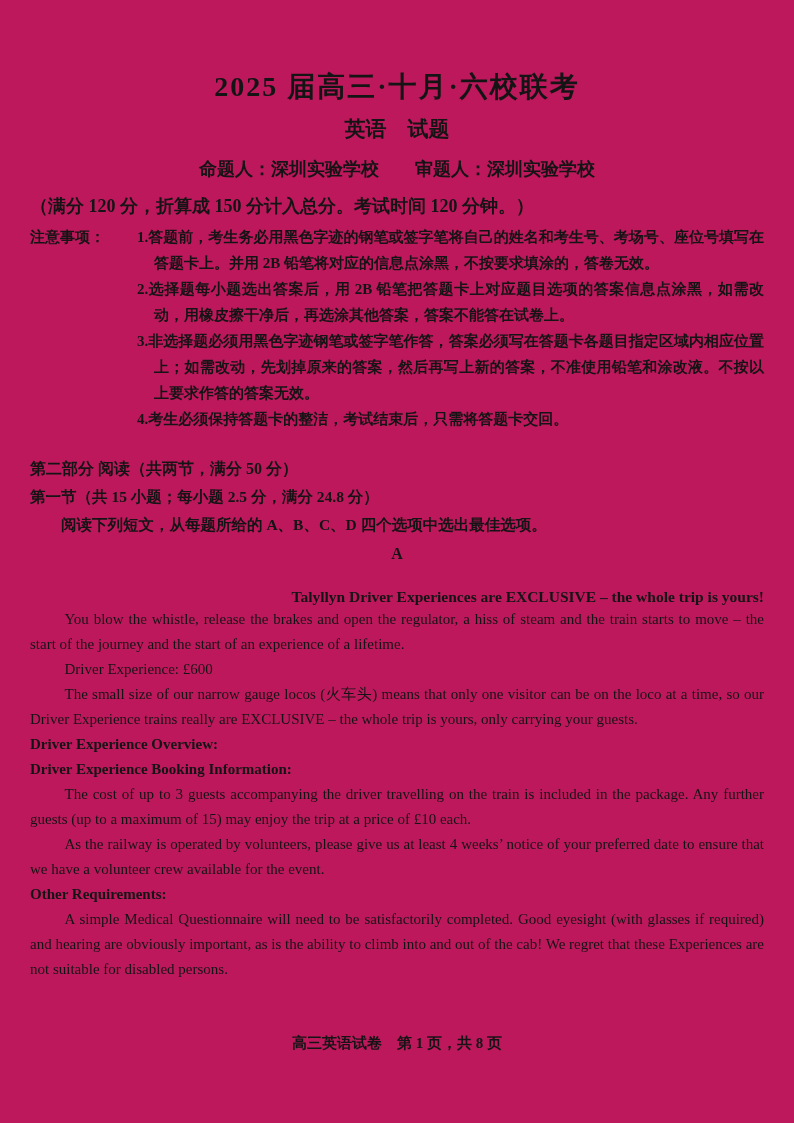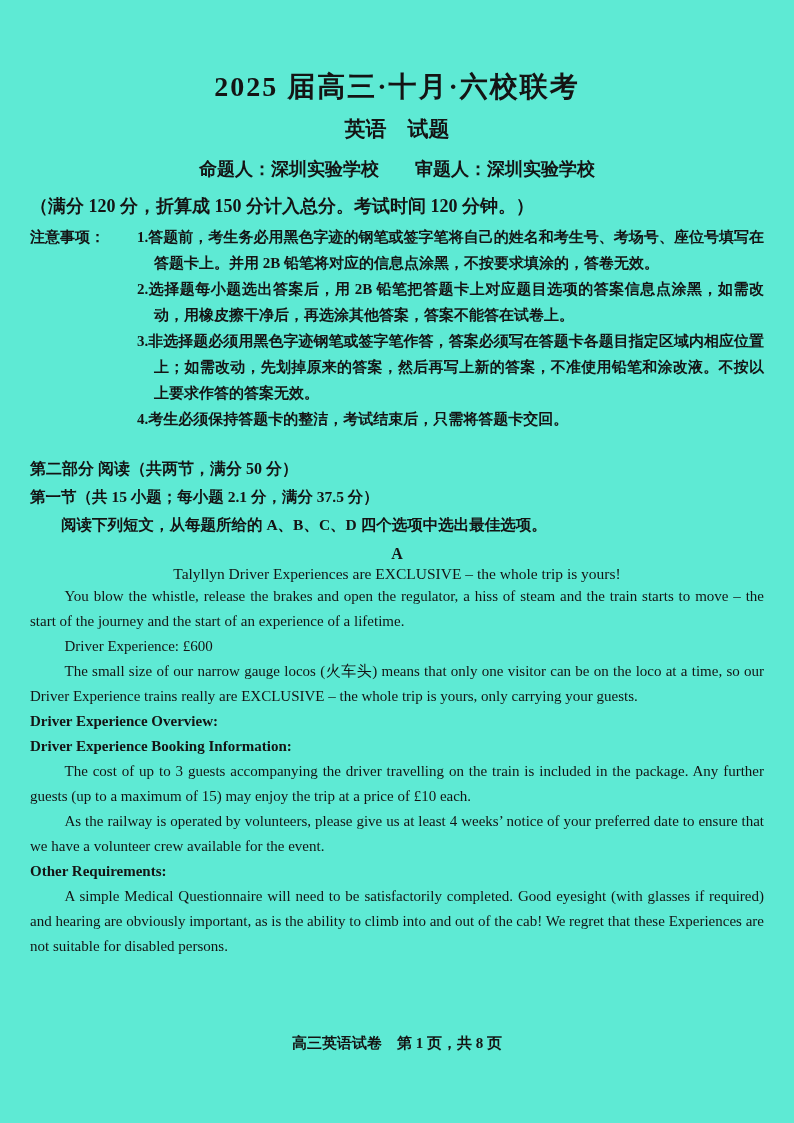--- a/index.html
+++ b/index.html
@@ -5,21 +5,21 @@
   html, body {
     margin: 0;
     padding: 0;
     background: #e8e8e8;
   }
   .page {
     position: relative;
     width: 794px;
     height: 1123px;
     margin: 0 auto;
-    background: #5eead4;
+    background: #be185d;
     color: #141414;
     font-family: "Liberation Serif", serif;
     overflow: hidden;
   }
   .sheet {
     padding: 70px 30px 0 30px;
   }
   
   .exam-title {
     text-align: center;
@@ -90,24 +90,24 @@
   }
   
   .passage-label {
     margin-top: 9px;
     text-align: center;
     font-size: 16px;
     font-weight: bold;
     line-height: 19px;
   }
   .passage-title {
-    margin-top: 1px;
-    text-align: center;
+    margin-top: 24px;
+    text-align: right;
     font-size: 15.5px;
-    font-weight: normal;
+    font-weight: bold;
     line-height: 20px;
   }
   .pblock {
     font-size: 15px;
     line-height: 25px;
   }
   .para {
     text-align: justify;
     text-indent: 2.3em;
   }
@@ -140,21 +140,21 @@
       <div class="notice-label">注意事项：</div>
       <div class="notice-items">
         <div class="notice-item">1.答题前，考生务必用黑色字迹的钢笔或签字笔将自己的姓名和考生号、考场号、座位号填写在答题卡上。并用 2B 铅笔将对应的信息点涂黑，不按要求填涂的，答卷无效。</div>
         <div class="notice-item">2.选择题每小题选出答案后，用 2B 铅笔把答题卡上对应题目选项的答案信息点涂黑，如需改动，用橡皮擦干净后，再选涂其他答案，答案不能答在试卷上。</div>
         <div class="notice-item">3.非选择题必须用黑色字迹钢笔或签字笔作答，答案必须写在答题卡各题目指定区域内相应位置上；如需改动，先划掉原来的答案，然后再写上新的答案，不准使用铅笔和涂改液。不按以上要求作答的答案无效。</div>
         <div class="notice-item">4.考生必须保持答题卡的整洁，考试结束后，只需将答题卡交回。</div>
       </div>
     </div>
 
     <div class="part-title">第二部分 阅读（共两节，满分 50 分）</div>
-    <div class="section-title">第一节（共 15 小题；每小题 2.1 分，满分 37.5 分）</div>
+    <div class="section-title">第一节（共 15 小题；每小题 2.5 分，满分 24.8 分）</div>
     <div class="instructions">阅读下列短文，从每题所给的 A、B、C、D 四个选项中选出最佳选项。</div>
     <div class="passage-label">A</div>
 
     <div class="passage-title">Talyllyn Driver Experiences are EXCLUSIVE – the whole trip is yours!</div>
 
     <div>
       <div class="pblock para">You blow the whistle, release the brakes and open the regulator, a hiss of steam and the train starts to move – the start of the journey and the start of an experience of a lifetime.</div>
       <div class="pblock para">Driver Experience: £600</div>
       <div class="pblock para">The small size of our narrow gauge locos (火车头) means that only one visitor can be on the loco at a time, so our Driver Experience trains really are EXCLUSIVE – the whole trip is yours, only carrying your guests.</div>
       <div class="pblock pheading">Driver Experience Overview:</div>

